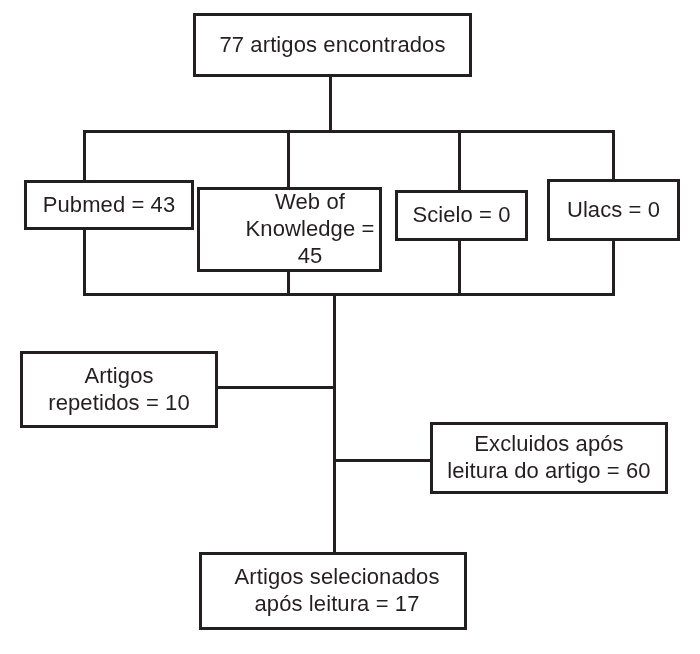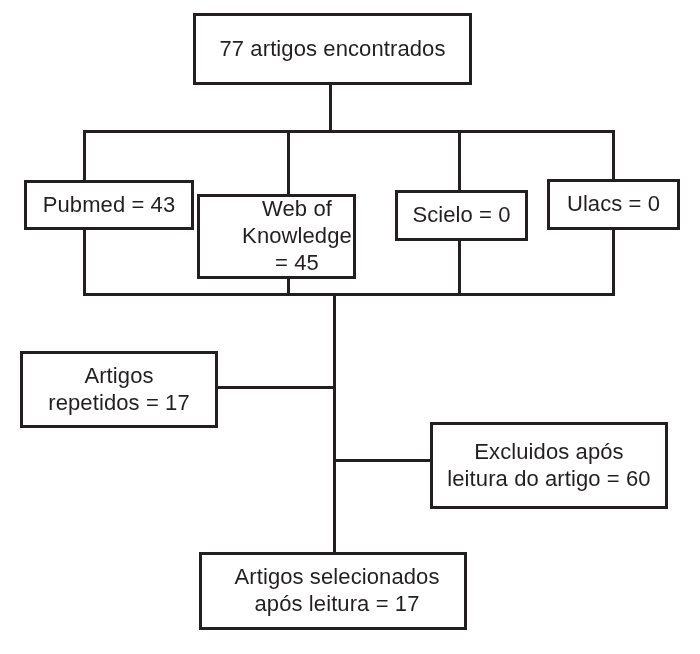--- a/index.html
+++ b/index.html
@@ -39,27 +39,27 @@
   #drop-pubmed     { left: 83px;  top: 130px; width: 3px;   height: 166px; }
   #drop-wok        { left: 287px; top: 130px; width: 3px;   height: 166px; }
   #drop-scielo     { left: 458px; top: 130px; width: 3px;   height: 166px; }
   #drop-ulacs      { left: 612px; top: 130px; width: 3px;   height: 166px; }
   #rail-bottom     { left: 84px;  top: 293px; width: 531px; height: 3px; }
   #stem-main       { left: 333px; top: 293px; width: 3px;   height: 259px; }
   #conn-repeated   { left: 218px; top: 386px; width: 118px; height: 3px; }
   #conn-excluded   { left: 334px; top: 459px; width: 96px;  height: 3px; }
 
   
-  #box-found       { left: 193px; top: 13px;  width: 279px; height: 72px; }
+  #box-found       { left: 193px; top: 13px;  width: 279px; height: 64px; }
   #box-pubmed      { left: 24px;   top: 180px; width: 170px; height: 50px; }
-  #box-wok         { left: 197px; top: 194px; width: 159px; height: 85px; padding-left: 41px; }
+  #box-wok         { left: 197px; top: 187px; width: 185px; height: 85px; padding-left: 41px; }
   #box-scielo      { left: 395px; top: 190px; width: 133px; height: 51px; }
-  #box-ulacs       { left: 547px; top: 179px; width: 133px; height: 51px; }
+  #box-ulacs       { left: 547px; top: 179px; width: 133px; height: 62px; }
   #box-repeated    { left: 20px;  top: 351px; width: 198px; height: 77px; }
-  #box-excluded    { left: 430px; top: 422px; width: 238px; height: 87px; }
+  #box-excluded    { left: 430px; top: 422px; width: 238px; height: 72px; }
   #box-selected    { left: 199px; top: 552px; width: 268px; height: 78px; padding-left: 8px; }
 </style>
 </head>
 <body>
 
 <div id="diagram">
 
   <div class="line" id="stem-top"></div>
   <div class="line" id="rail-top"></div>
   <div class="line" id="drop-pubmed"></div>
@@ -87,21 +87,21 @@
   <div class="node" id="box-scielo">
     <span class="label">Scielo = 0</span>
   </div>
 
   <div class="node" id="box-ulacs">
     <span class="label">Ulacs = 0</span>
   </div>
 
   <div class="node" id="box-repeated">
     <span class="label">Artigos
-repetidos = 17</span>
+repetidos = 10</span>
   </div>
 
   <div class="node" id="box-excluded">
     <span class="label">Excluidos após
 leitura do artigo = 60</span>
   </div>
 
   <div class="node" id="box-selected">
     <span class="label">Artigos selecionados
 após leitura = 17</span>

